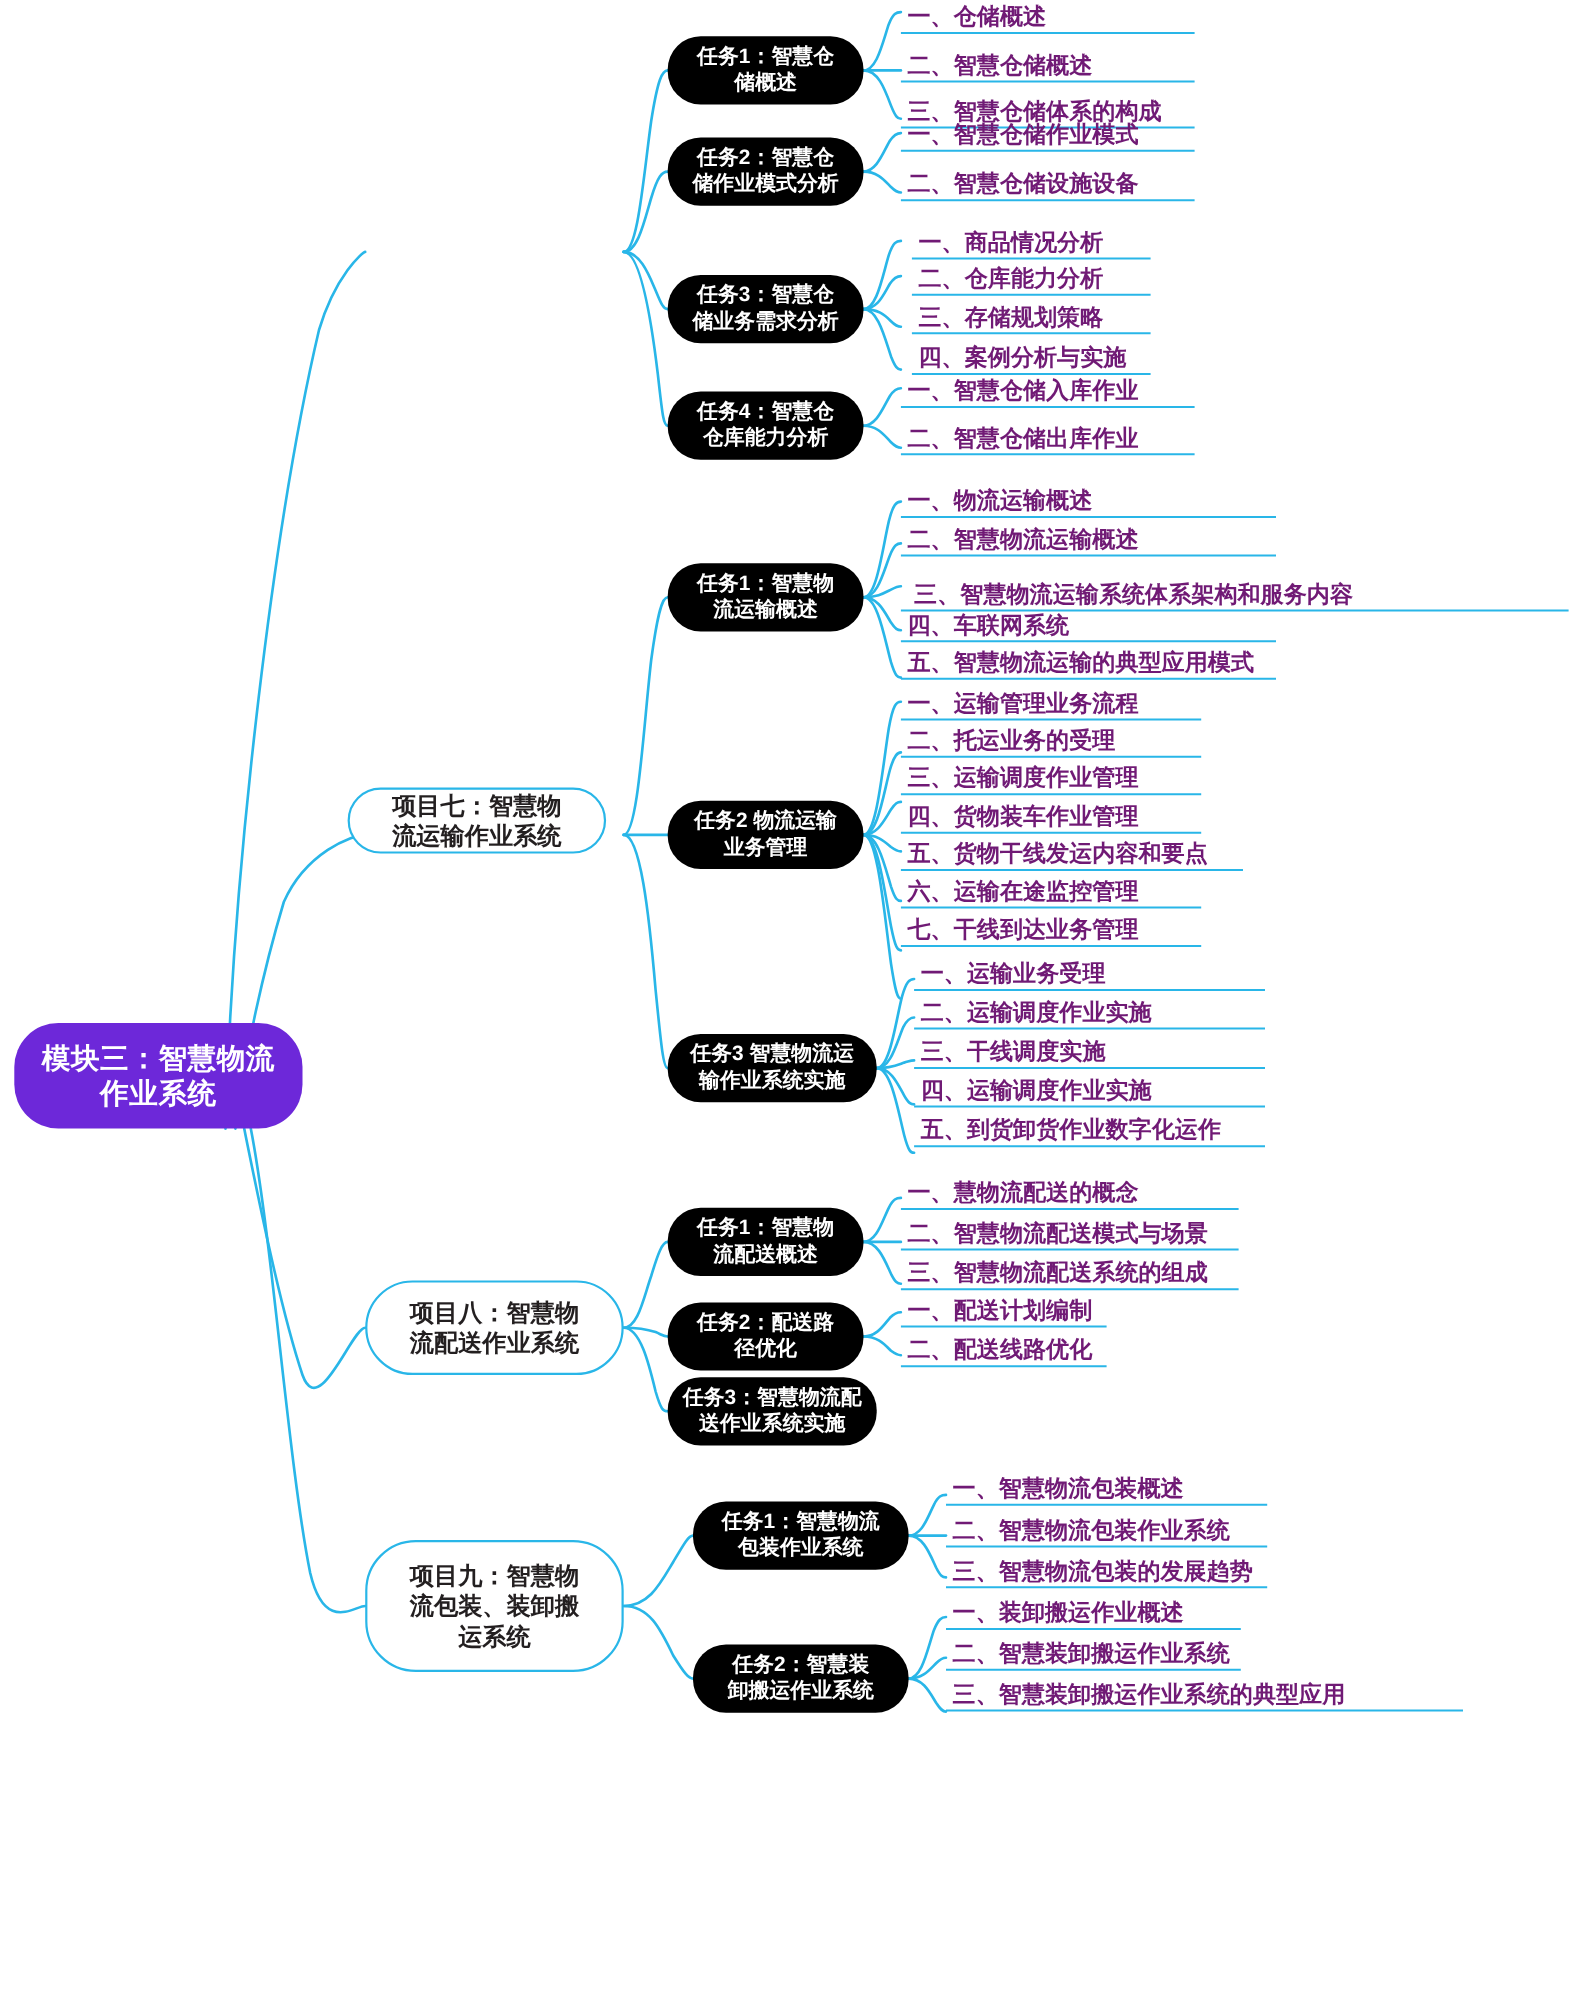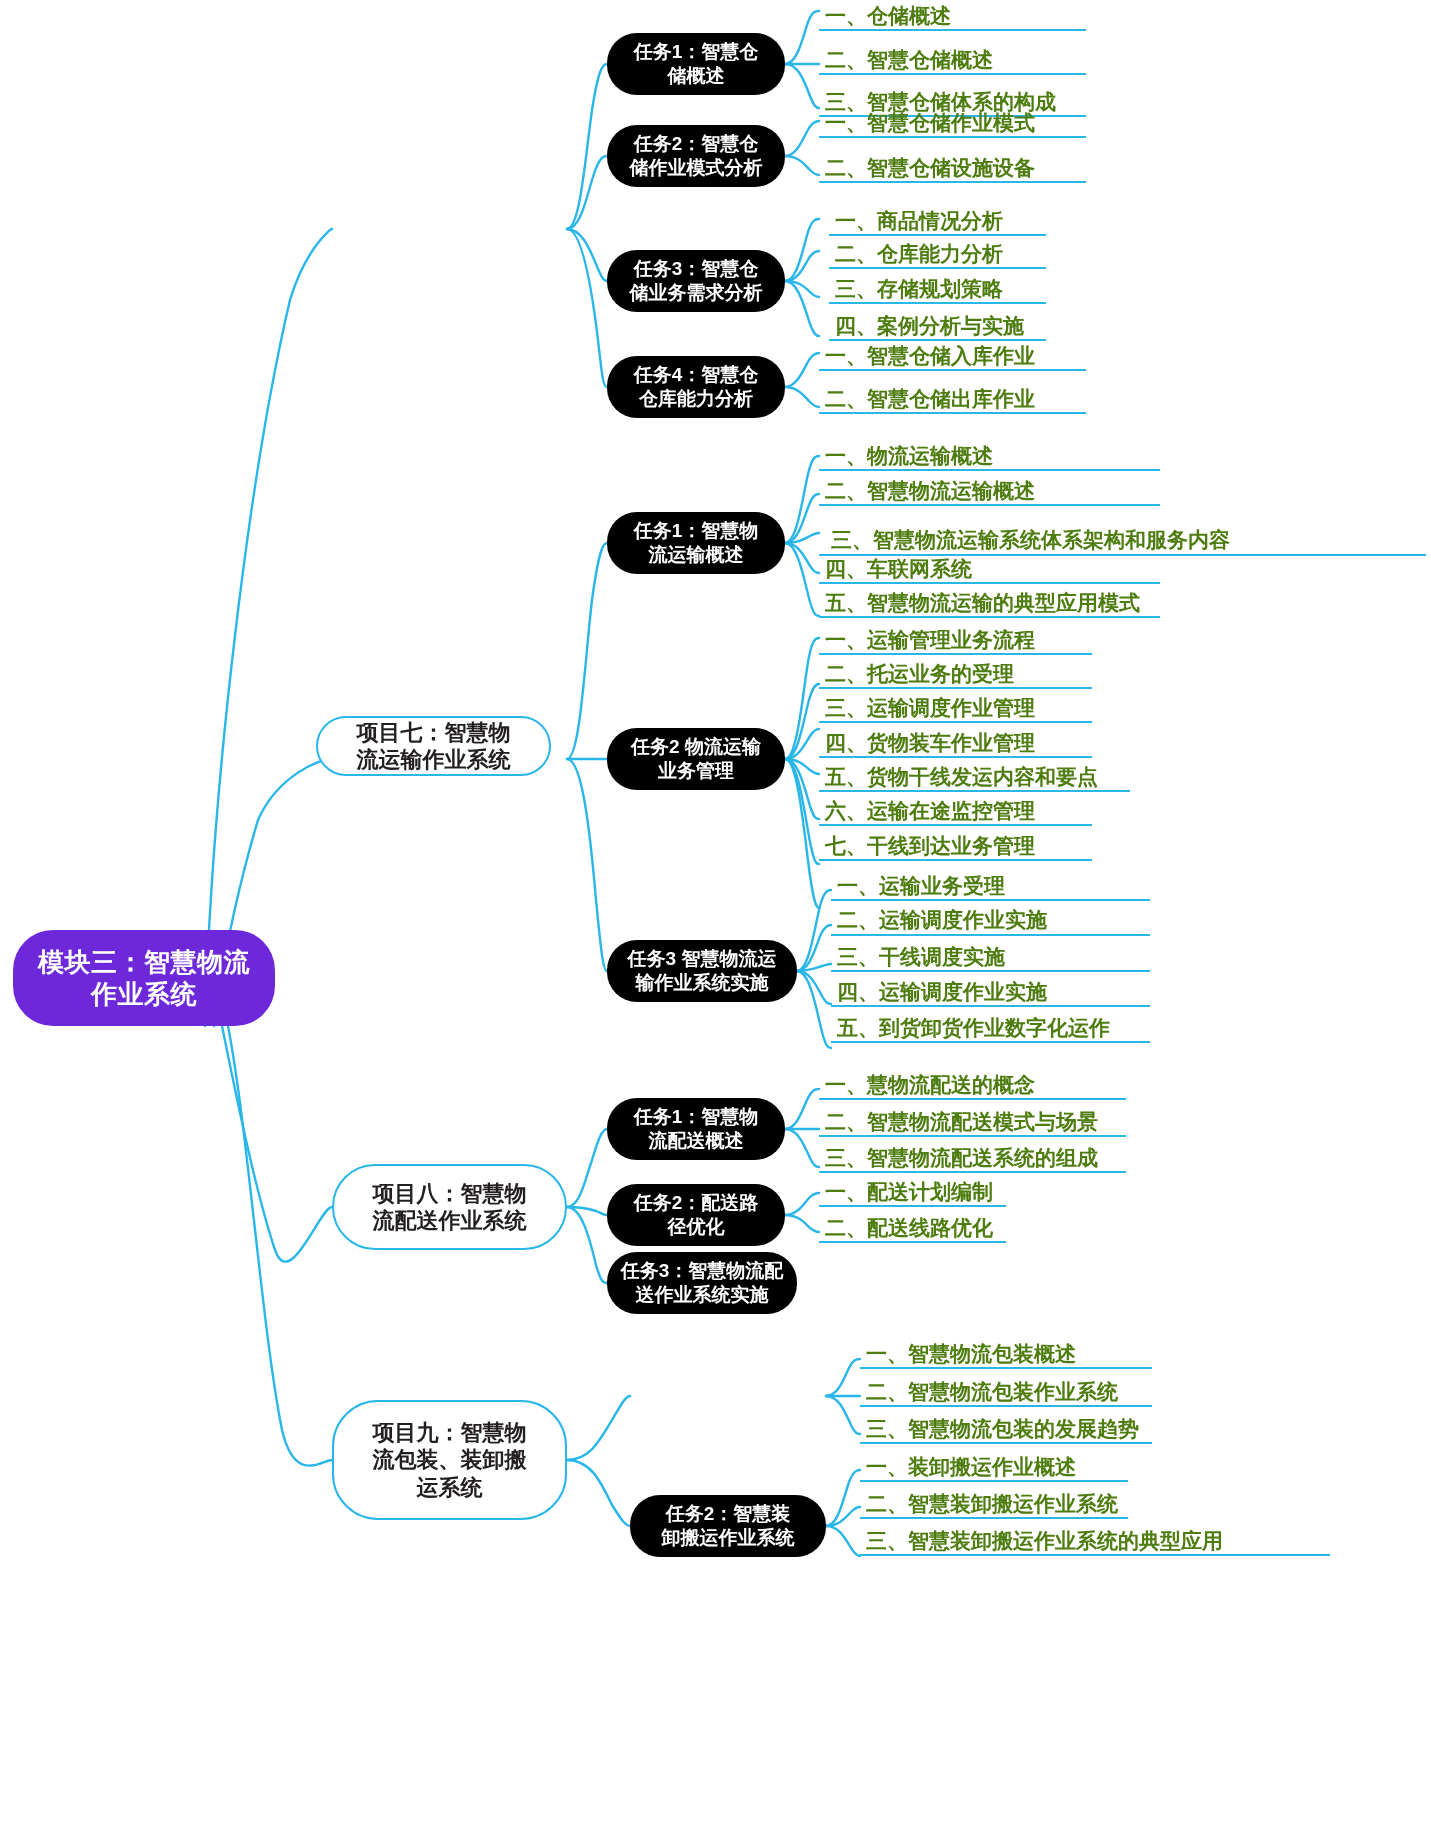--- a/index.html
+++ b/index.html
@@ -53,21 +53,21 @@
   .n-task{
     background:#000000;
     color:#ffffff;
     border-radius:30px;
     font-weight:bold;
     font-size:19px;
   }
   
   .leaf{
     position:absolute;
-    color:#4d7c0f;
+    color:#701a75;
     font-weight:bold;
     font-size:21px;
     line-height:1;
     white-space:nowrap;
     padding:0 2px 5px 2px;
     box-sizing:border-box;
   }
 </style>
 </head>
 <body>
@@ -275,20 +275,22 @@
   <div class="leaf" style="left:823px;top:1181px;">一、配送计划编制</div>
   <div class="leaf" style="left:823px;top:1217px;">二、配送线路优化</div>
 
   <div class="node n-task" style="left:607px;top:1252px;width:190px;height:62px;">任务3：智慧物流配
 送作业系统实施</div>
 
   <div class="node n-proj" style="left:332px;top:1400px;width:235px;height:120px;">项目九：智慧物
 流包装、装卸搬
 运系统</div>
 
+  <div class="node n-task" style="left:630px;top:1365px;width:196px;height:62px;">任务1：智慧物流
+包装作业系统</div>
   <div class="leaf" style="left:864px;top:1343px;">一、智慧物流包装概述</div>
   <div class="leaf" style="left:864px;top:1381px;">二、智慧物流包装作业系统</div>
   <div class="leaf" style="left:864px;top:1418px;">三、智慧物流包装的发展趋势</div>
 
   <div class="node n-task" style="left:630px;top:1495px;width:196px;height:62px;">任务2：智慧装
 卸搬运作业系统</div>
   <div class="leaf" style="left:864px;top:1456px;">一、装卸搬运作业概述</div>
   <div class="leaf" style="left:864px;top:1493px;">二、智慧装卸搬运作业系统</div>
   <div class="leaf" style="left:864px;top:1530px;">三、智慧装卸搬运作业系统的典型应用</div>
 

